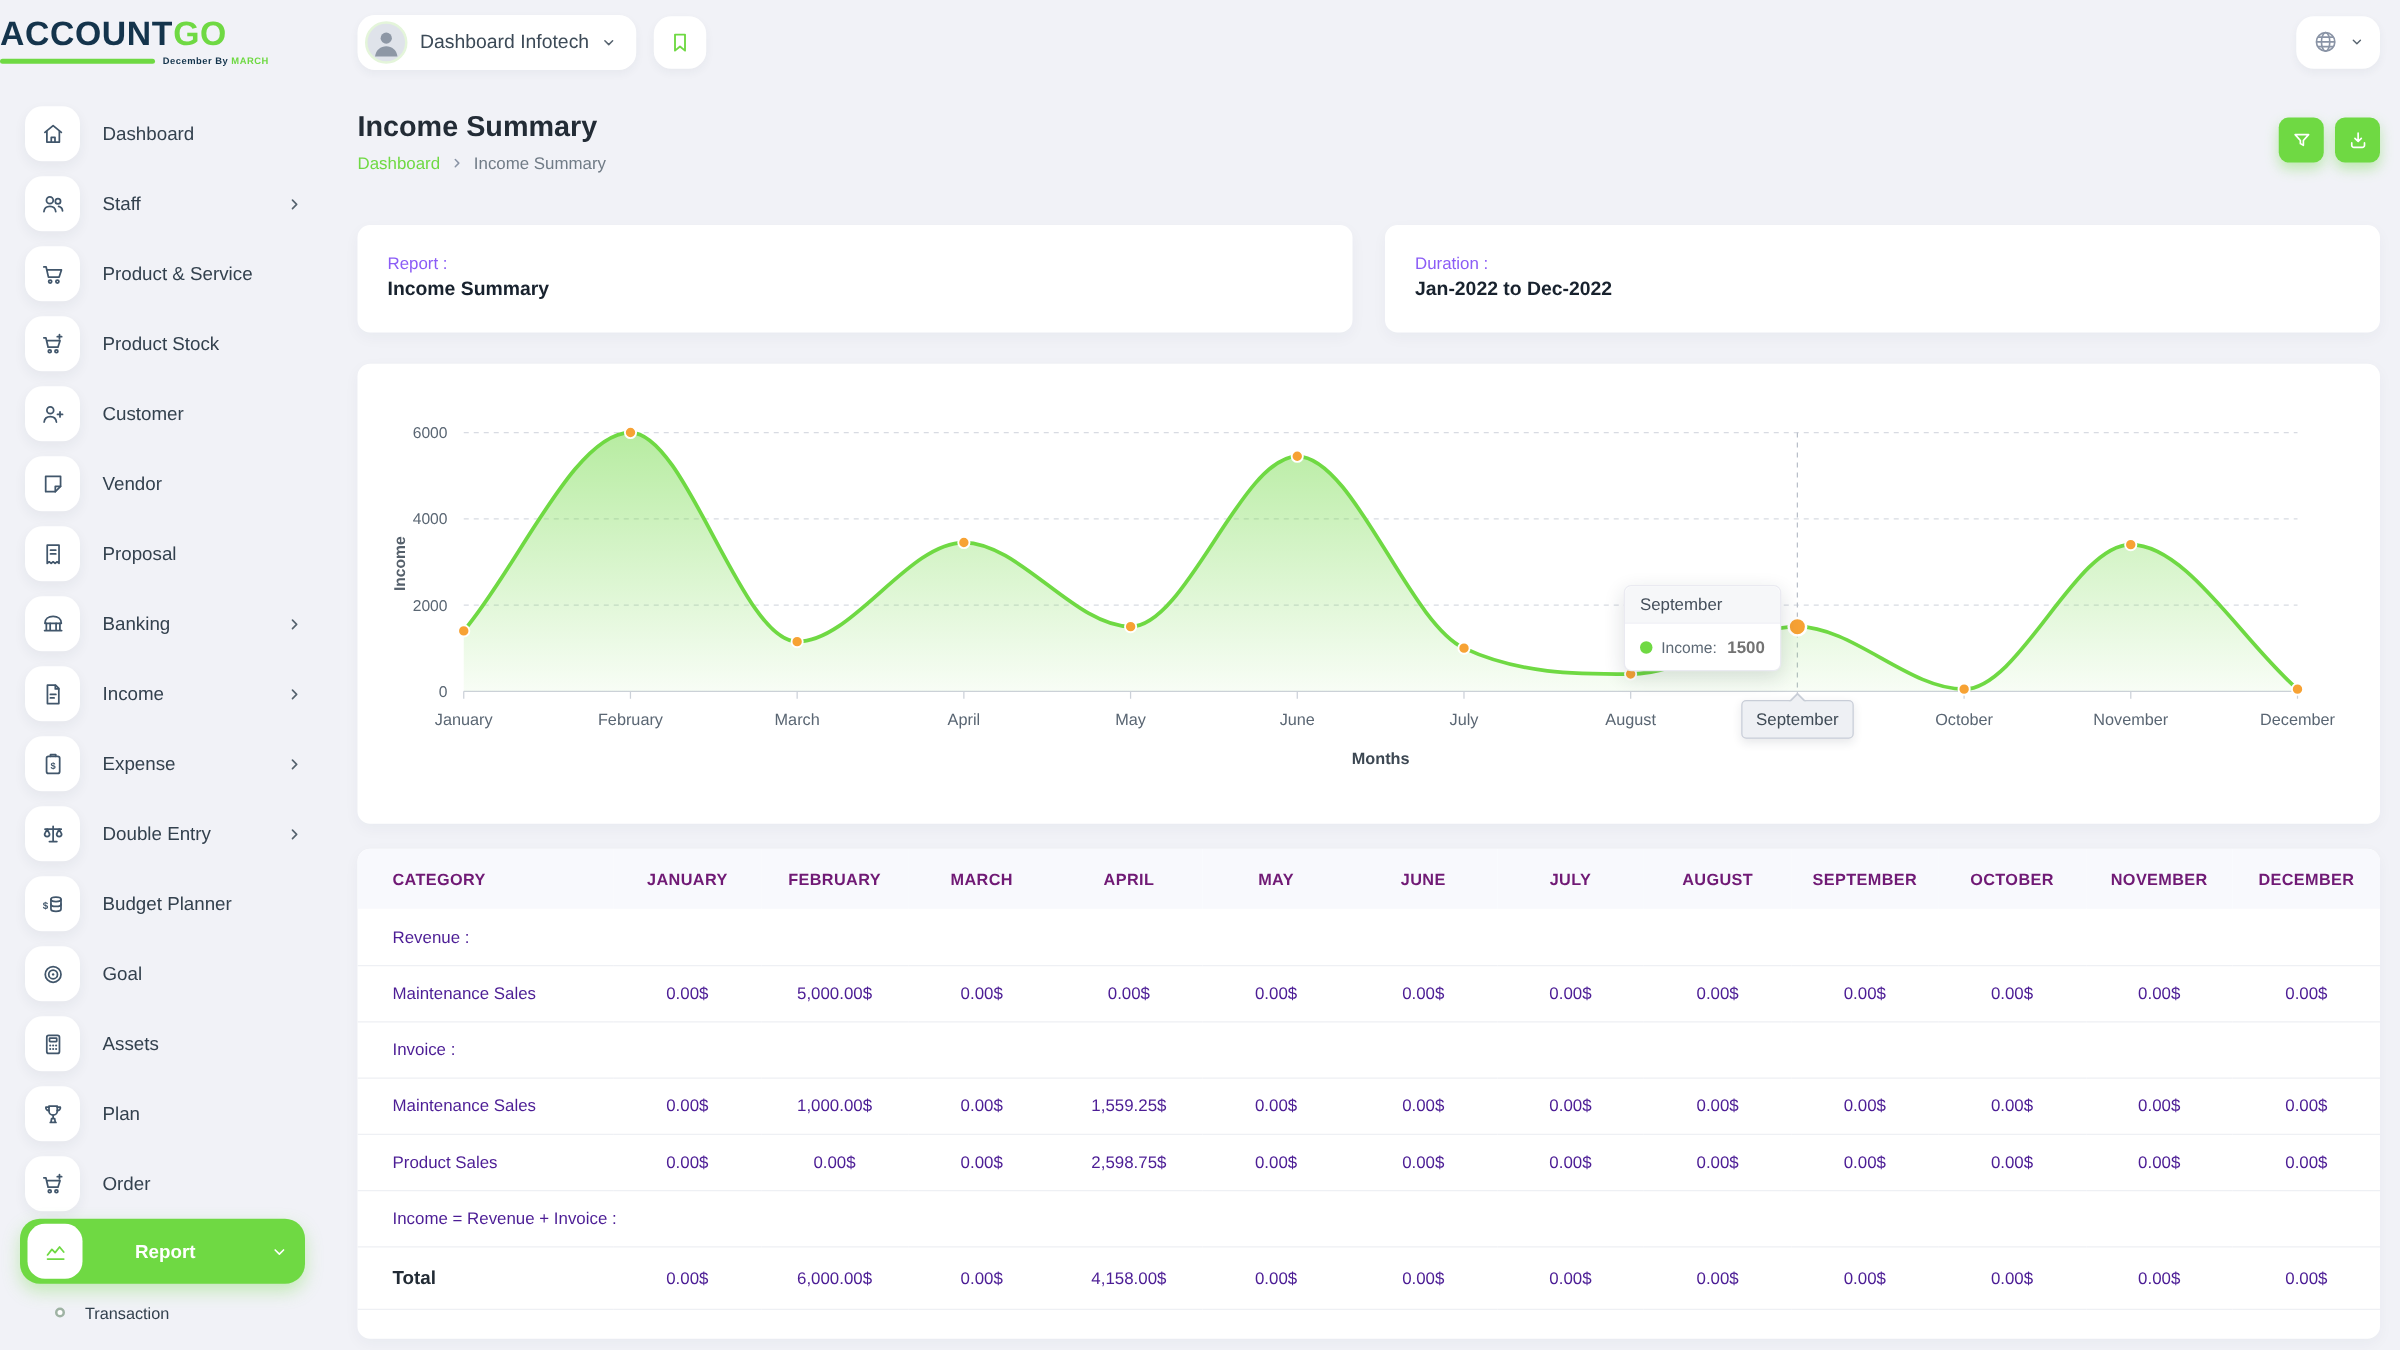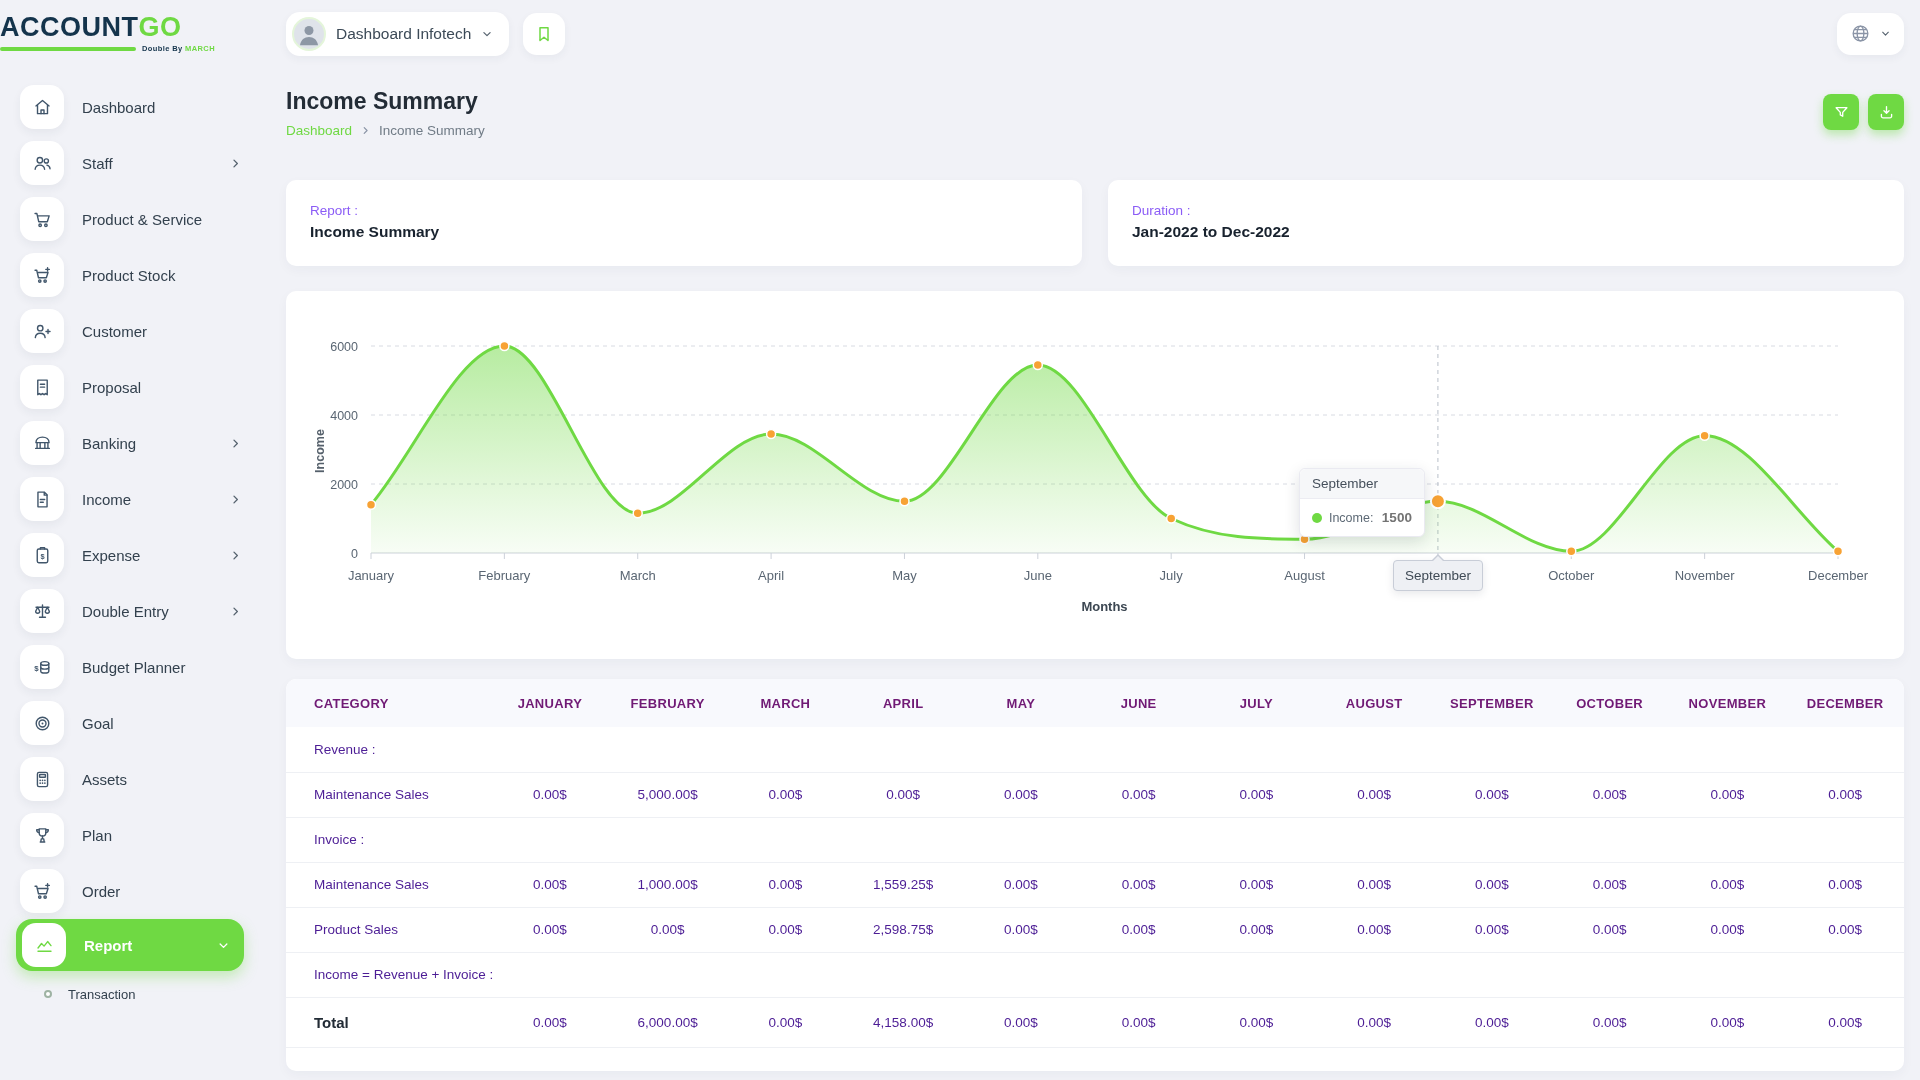--- a/index.html
+++ b/index.html
@@ -20,21 +20,21 @@
 
   #side-nav { margin-top:26px; }
   .nav-item { display:flex; align-items:center; height:56px; padding:0 18px 0 20px; cursor:pointer; position:relative; }
   .nav-icon { width:44px; height:44px; border-radius:14px; background:#fff; display:flex; align-items:center;
       justify-content:center; color:#41566b; box-shadow:0 4px 10px rgba(35,50,70,.06); flex:0 0 44px; }
   .nav-icon svg { width:21px; height:21px; }
   .nav-label { margin-left:18px; font-size:15px; font-weight:500; color:#33414e; }
   .nav-chev { margin-left:auto; color:#55626e; display:flex; }
   .nav-chev svg { width:13px; height:13px; }
   .nav-item.active { background:#6fd943; border-radius:16px; margin:0 16px; padding:0 14px 0 6px; height:52px;
-      box-shadow:0 6px 14px rgba(111,217,67,.35); }
+      box-shadow:0 6px 14px rgba(111,217,67,.35);gap:24px; }
   .nav-item.active .nav-icon { color:#6fd943; box-shadow:none; }
   .nav-item.active .nav-label { color:#fff; font-weight:700; }
   .nav-item.active .nav-chev { color:#fff; }
   .nav-sub { display:flex; align-items:center; height:46px; padding-left:44px; cursor:pointer; }
   .nav-sub .bullet { width:8px; height:8px; border-radius:50%; border:2px solid #9fb3a4; background:#fff; }
   .nav-sub .nav-label { margin-left:16px; font-size:13px; }
 
   
   .main { flex:1; padding:0 16px 0 26px; }
   .topbar { height:58px; display:flex; align-items:center; gap:14px; padding-top:9px; }
@@ -108,21 +108,21 @@
 </head>
 <body>
 
 <div class="app">
 
   <aside class="sidebar">
     <div class="logo">
       <div class="logo-text"><span class="lt-dark">ACCOUNT</span><span class="lt-green">GO</span></div>
       <div class="logo-sub">
         <span class="logo-bar"></span>
-        <span class="powered"><span>Double By </span><b>MARCH</b></span>
+        <span class="powered"><span>December By </span><b>MARCH</b></span>
       </div>
     </div>
     <nav id="side-nav">
         <div class="nav-item">
           <span class="nav-icon">
             <svg viewBox="0 0 24 24" fill="none" stroke="currentColor" stroke-width="1.6" stroke-linecap="round" stroke-linejoin="round">
               <path d="M4.5 10.2 12 4l7.5 6.2"></path>
               <path d="M6.3 9.3V19h11.4V9.3"></path>
               <path d="M10.3 19v-4.2h3.4V19"></path>
             </svg>
@@ -168,20 +168,29 @@
         </div>
         <div class="nav-item">
           <span class="nav-icon">
             <svg viewBox="0 0 24 24" fill="none" stroke="currentColor" stroke-width="1.6" stroke-linecap="round" stroke-linejoin="round">
               <circle cx="9.4" cy="8.2" r="3.1"></circle>
               <path d="M3.8 19c.3-3.1 2.6-5 5.6-5s5.3 1.9 5.6 5"></path>
               <path d="M18.3 9.7v4.6M16 12h4.6"></path>
             </svg>
           </span>
           <span class="nav-label">Customer</span>
+        </div>
+        <div class="nav-item">
+          <span class="nav-icon">
+            <svg viewBox="0 0 24 24" fill="none" stroke="currentColor" stroke-width="1.6" stroke-linecap="round" stroke-linejoin="round">
+              <path d="M5.2 4.6h13.6v9.2l-4.8 4.9H5.2z"></path>
+              <path d="M14 18.7v-4.9h4.8"></path>
+            </svg>
+          </span>
+          <span class="nav-label">Vendor</span>
         </div>
         <div class="nav-item">
           <span class="nav-icon">
             <svg viewBox="0 0 24 24" fill="none" stroke="currentColor" stroke-width="1.6" stroke-linecap="round" stroke-linejoin="round">
               <path d="M6.6 3.6h10.8v16.6l-1.8-1.4-1.8 1.4-1.8-1.4-1.8 1.4-1.8-1.4-1.8 1.4z"></path>
               <path d="M9.6 8.2h4.8M9.6 11.6h4.8"></path>
             </svg>
           </span>
           <span class="nav-label">Proposal</span>
         </div>

